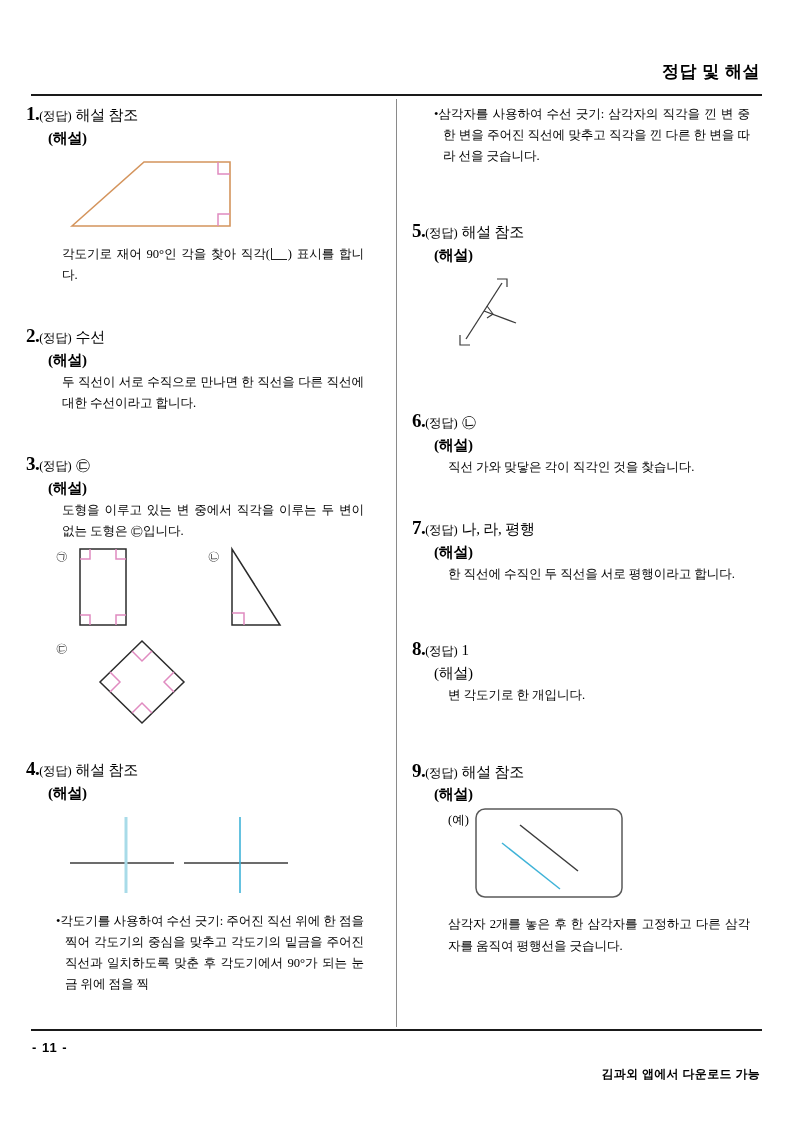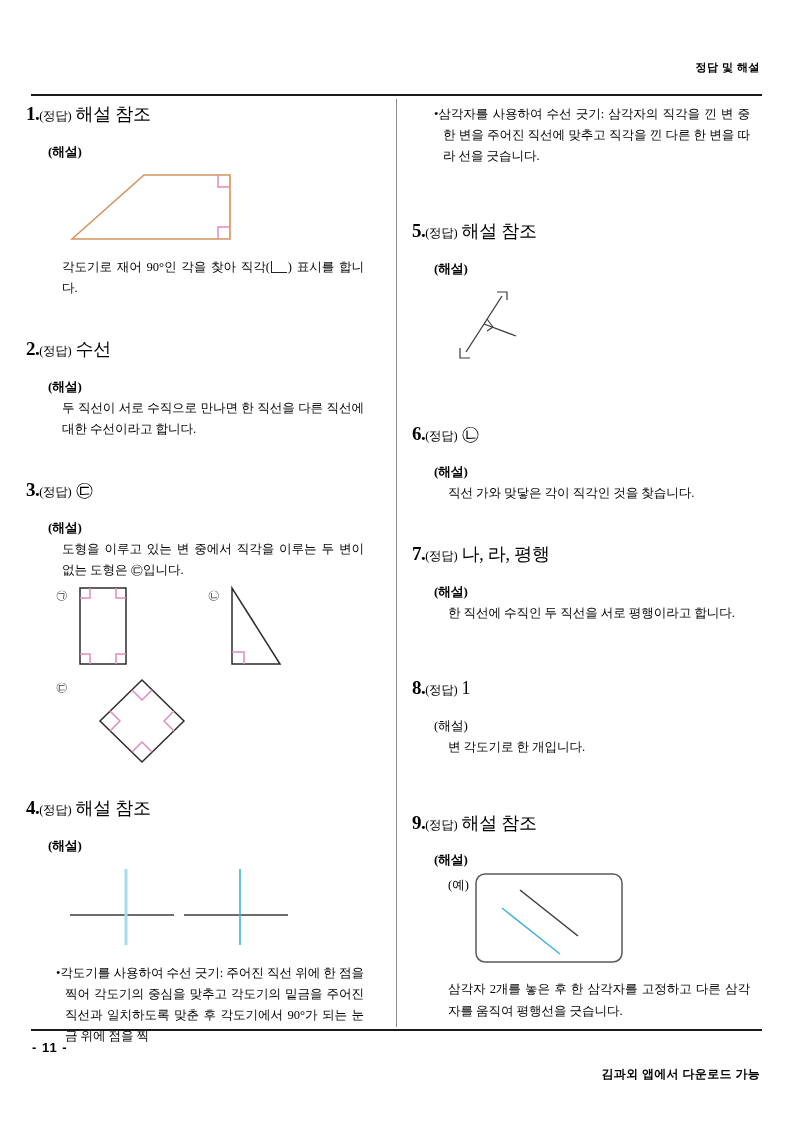--- a/index.html
+++ b/index.html
@@ -20,21 +20,21 @@
     position: absolute;
     inset: 0;
   }
 
   
   .header-title {
     position: absolute;
     top: 60px;
     right: 33px;
     font-family: "Liberation Sans", "DejaVu Sans", sans-serif;
-    font-size: 11px;
+    font-size: 17px;
     font-weight: bold;
     letter-spacing: 0.5px;
     color: #000;
   }
   .rule-top {
     position: absolute;
     left: 31px;
     right: 31px;
     top: 94px;
     height: 0;
@@ -100,28 +100,28 @@
     font-family: "Liberation Serif", "DejaVu Serif", serif;
     font-size: 19px;
     font-weight: bold;
     letter-spacing: -0.5px;
   }
   .ans-label {
     font-size: 12.5px;
     letter-spacing: -0.3px;
   }
   .ans-value {
-    font-size: 18px;
+    font-size: 15px;
     letter-spacing: -0.2px;
   }
   .hae {
-    font-size: 13px;
+    font-size: 15px;
     font-weight: bold;
     margin-left: 22px;
-    margin-top: 18px;
+    margin-top: 4px;
     margin-bottom: 2px;
     letter-spacing: -0.3px;
   }
   .body-text {
     font-size: 12.6px;
     line-height: 1.68;
     margin-left: 36px;
     margin-right: 4px;
     text-align: justify;
     text-justify: inter-character;

